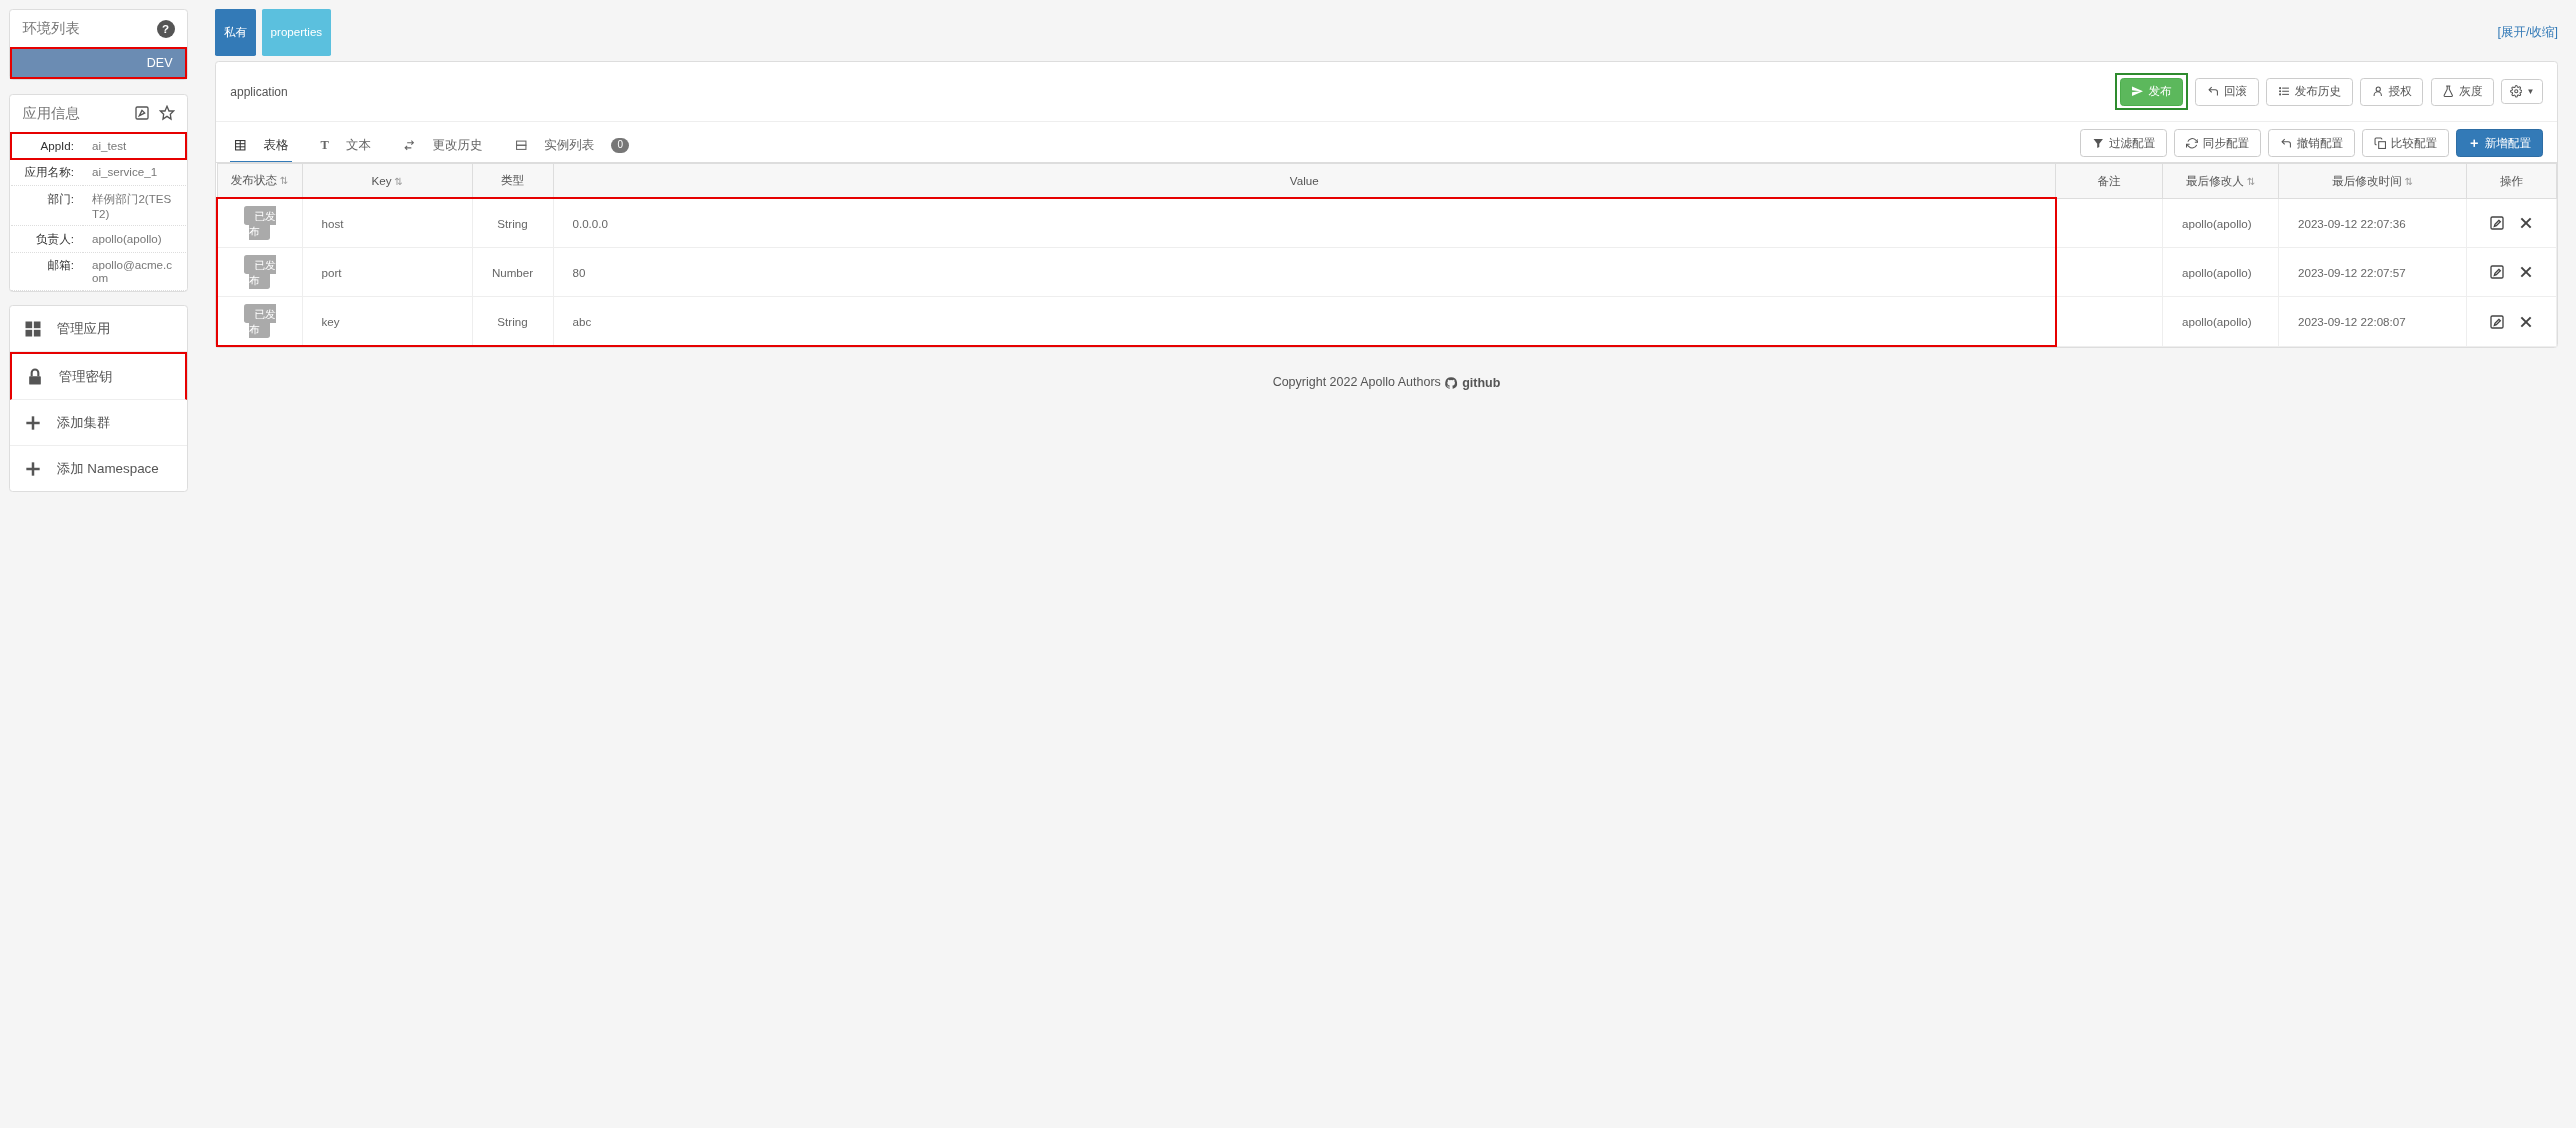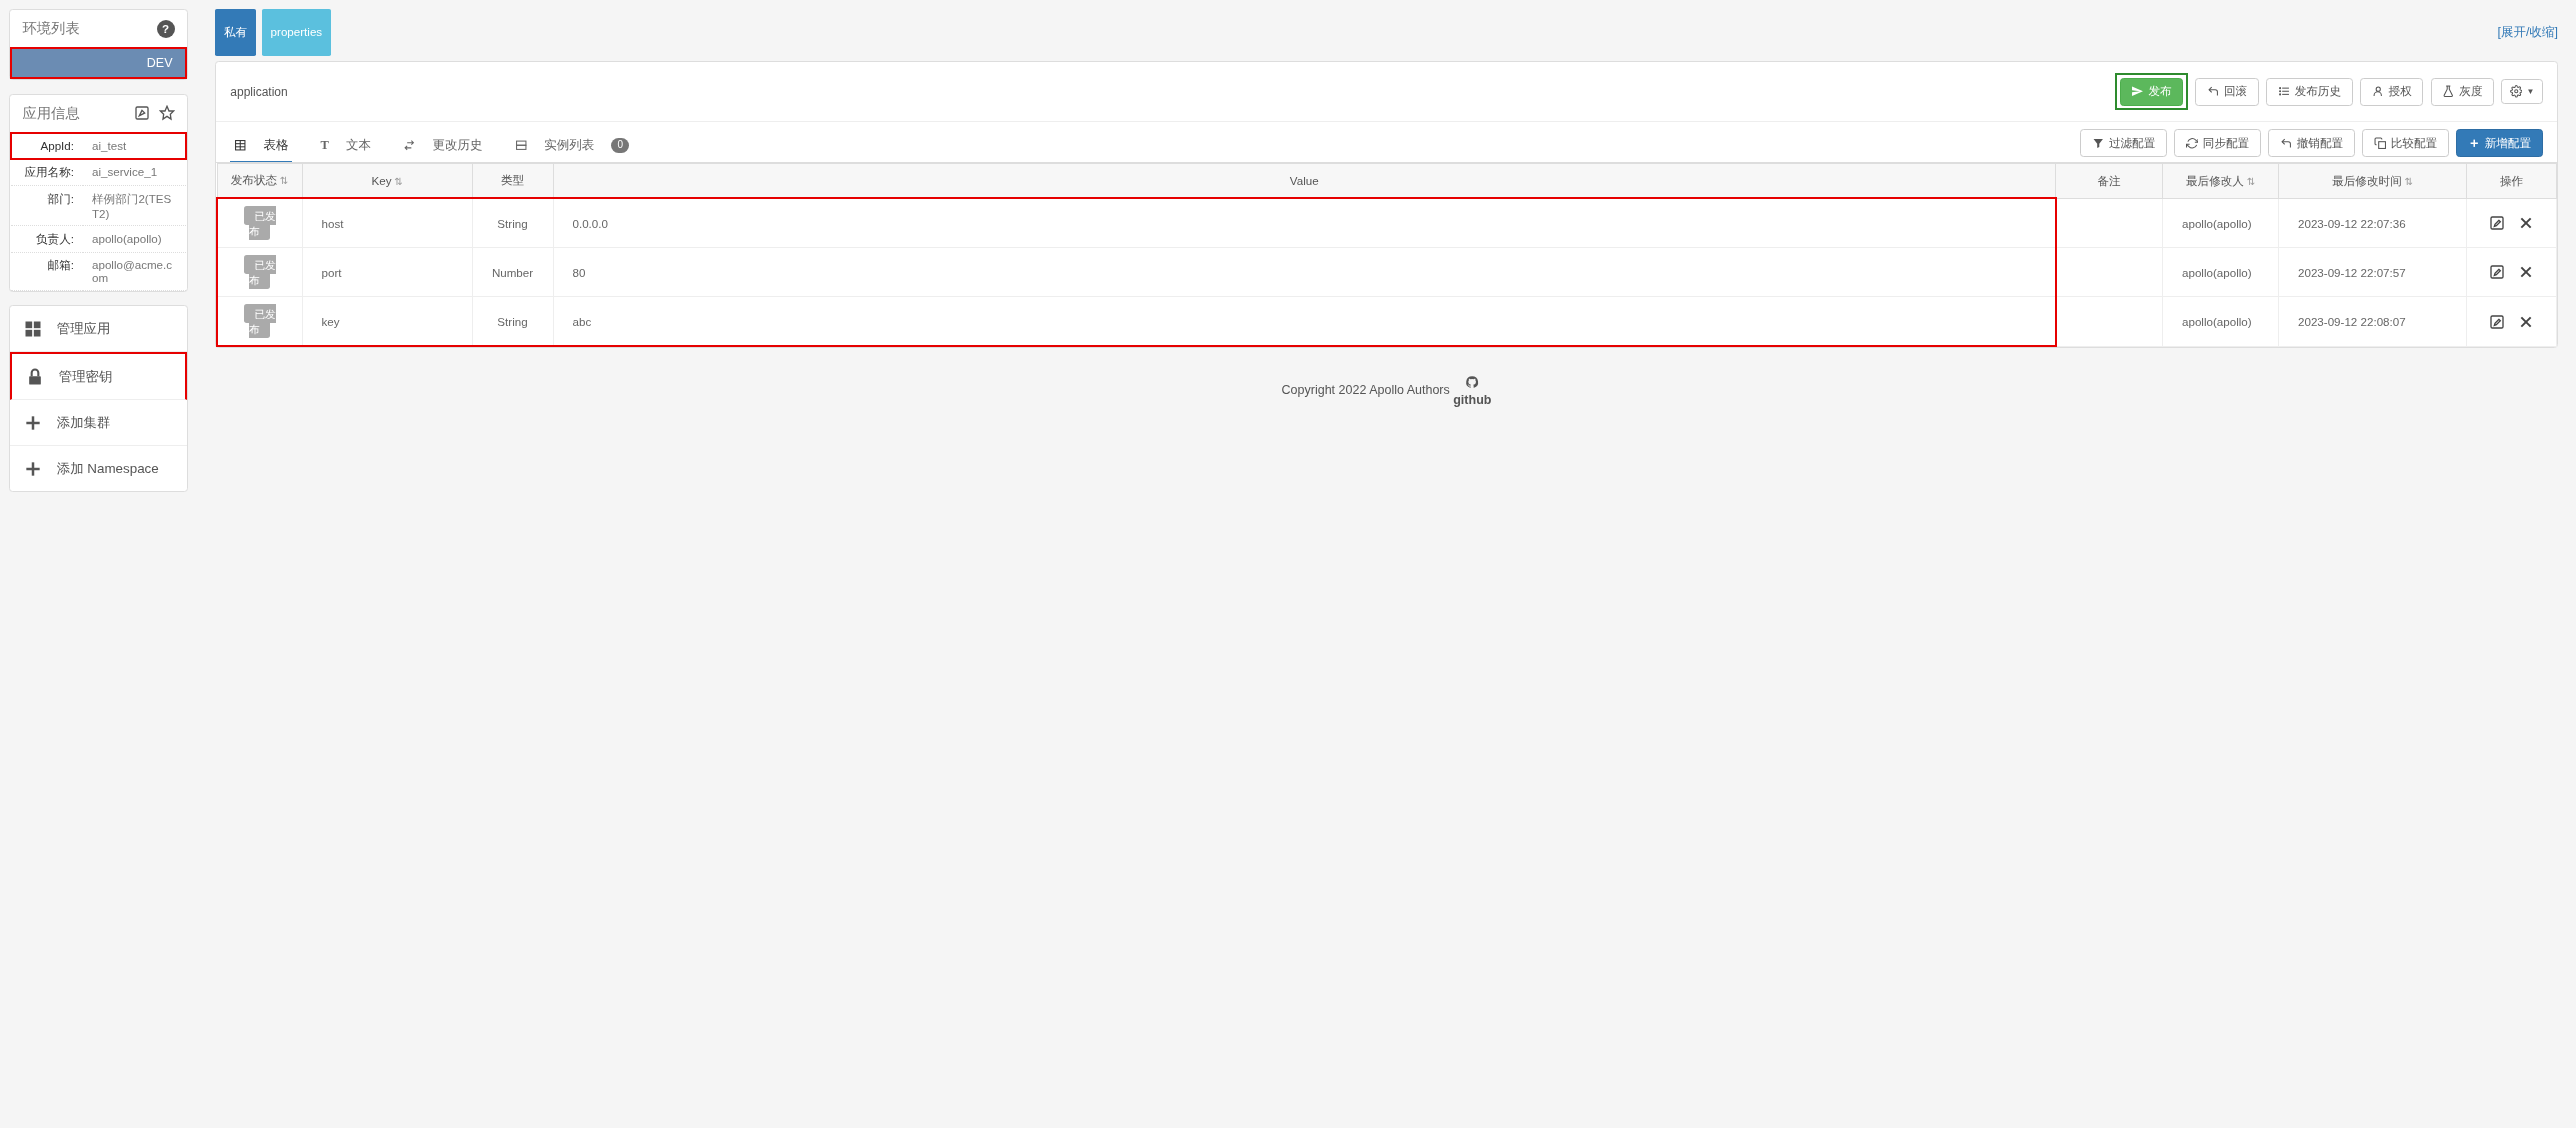--- a/index.html
+++ b/index.html
@@ -292,21 +292,20 @@
       text-align: center;
       padding: 27px 0;
       color: #555;
       font-size: 12.5px;
     }
     .github-icon {
       display: inline-flex;
       align-items: center;
       gap: 3.6px;
       vertical-align: middle;
-      flex-direction: column;
     }
     .svg-sm { width: 12.5px; height: 12.5px; }
     .svg-md { width: 16px; height: 16px; }
     .svg-lg { width: 20px; height: 20px; }
   </style>
 </head>
 <body>
 
 <div class="app-container">
 

